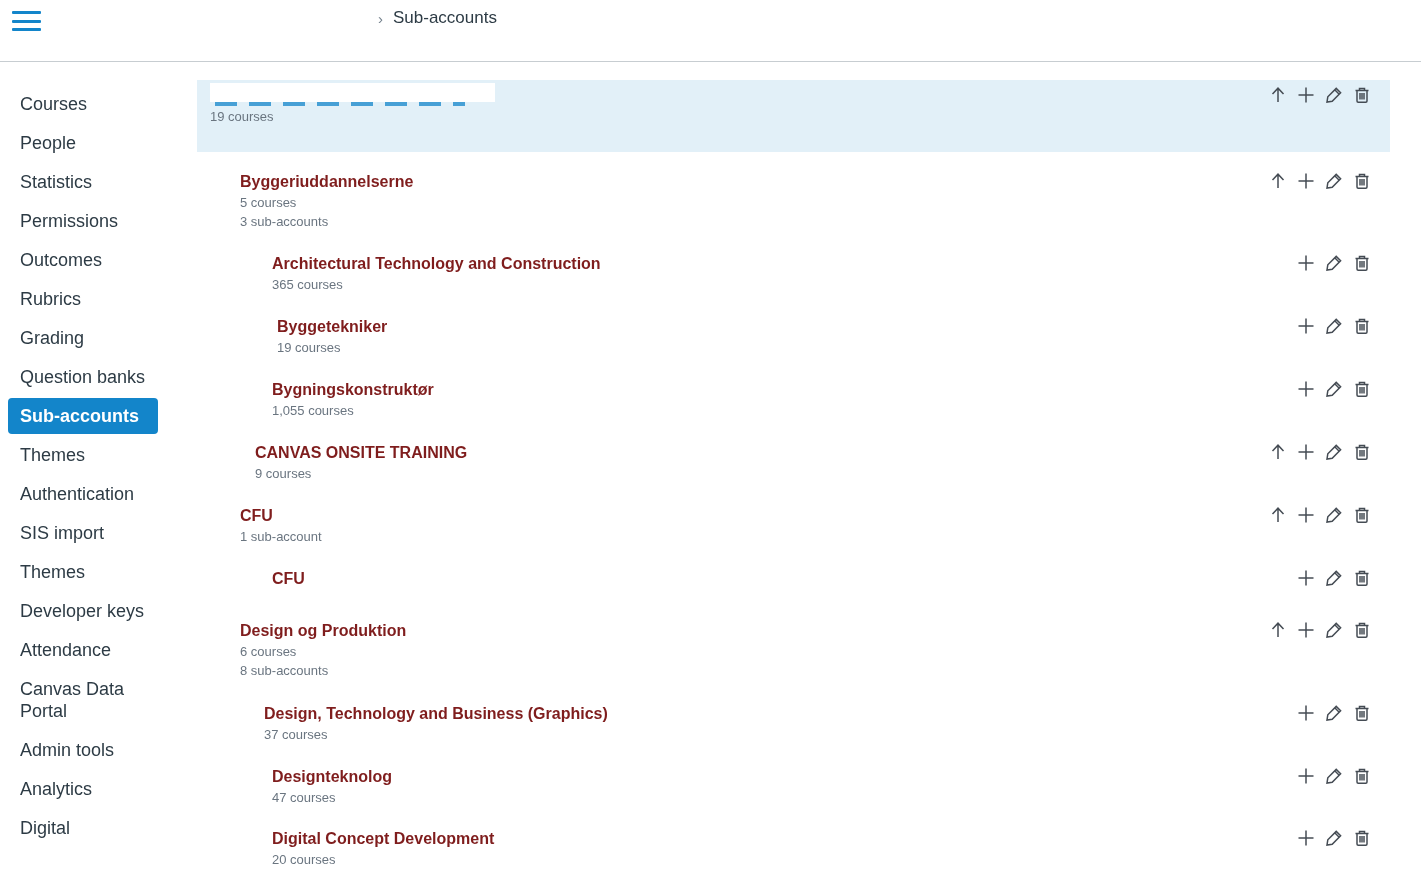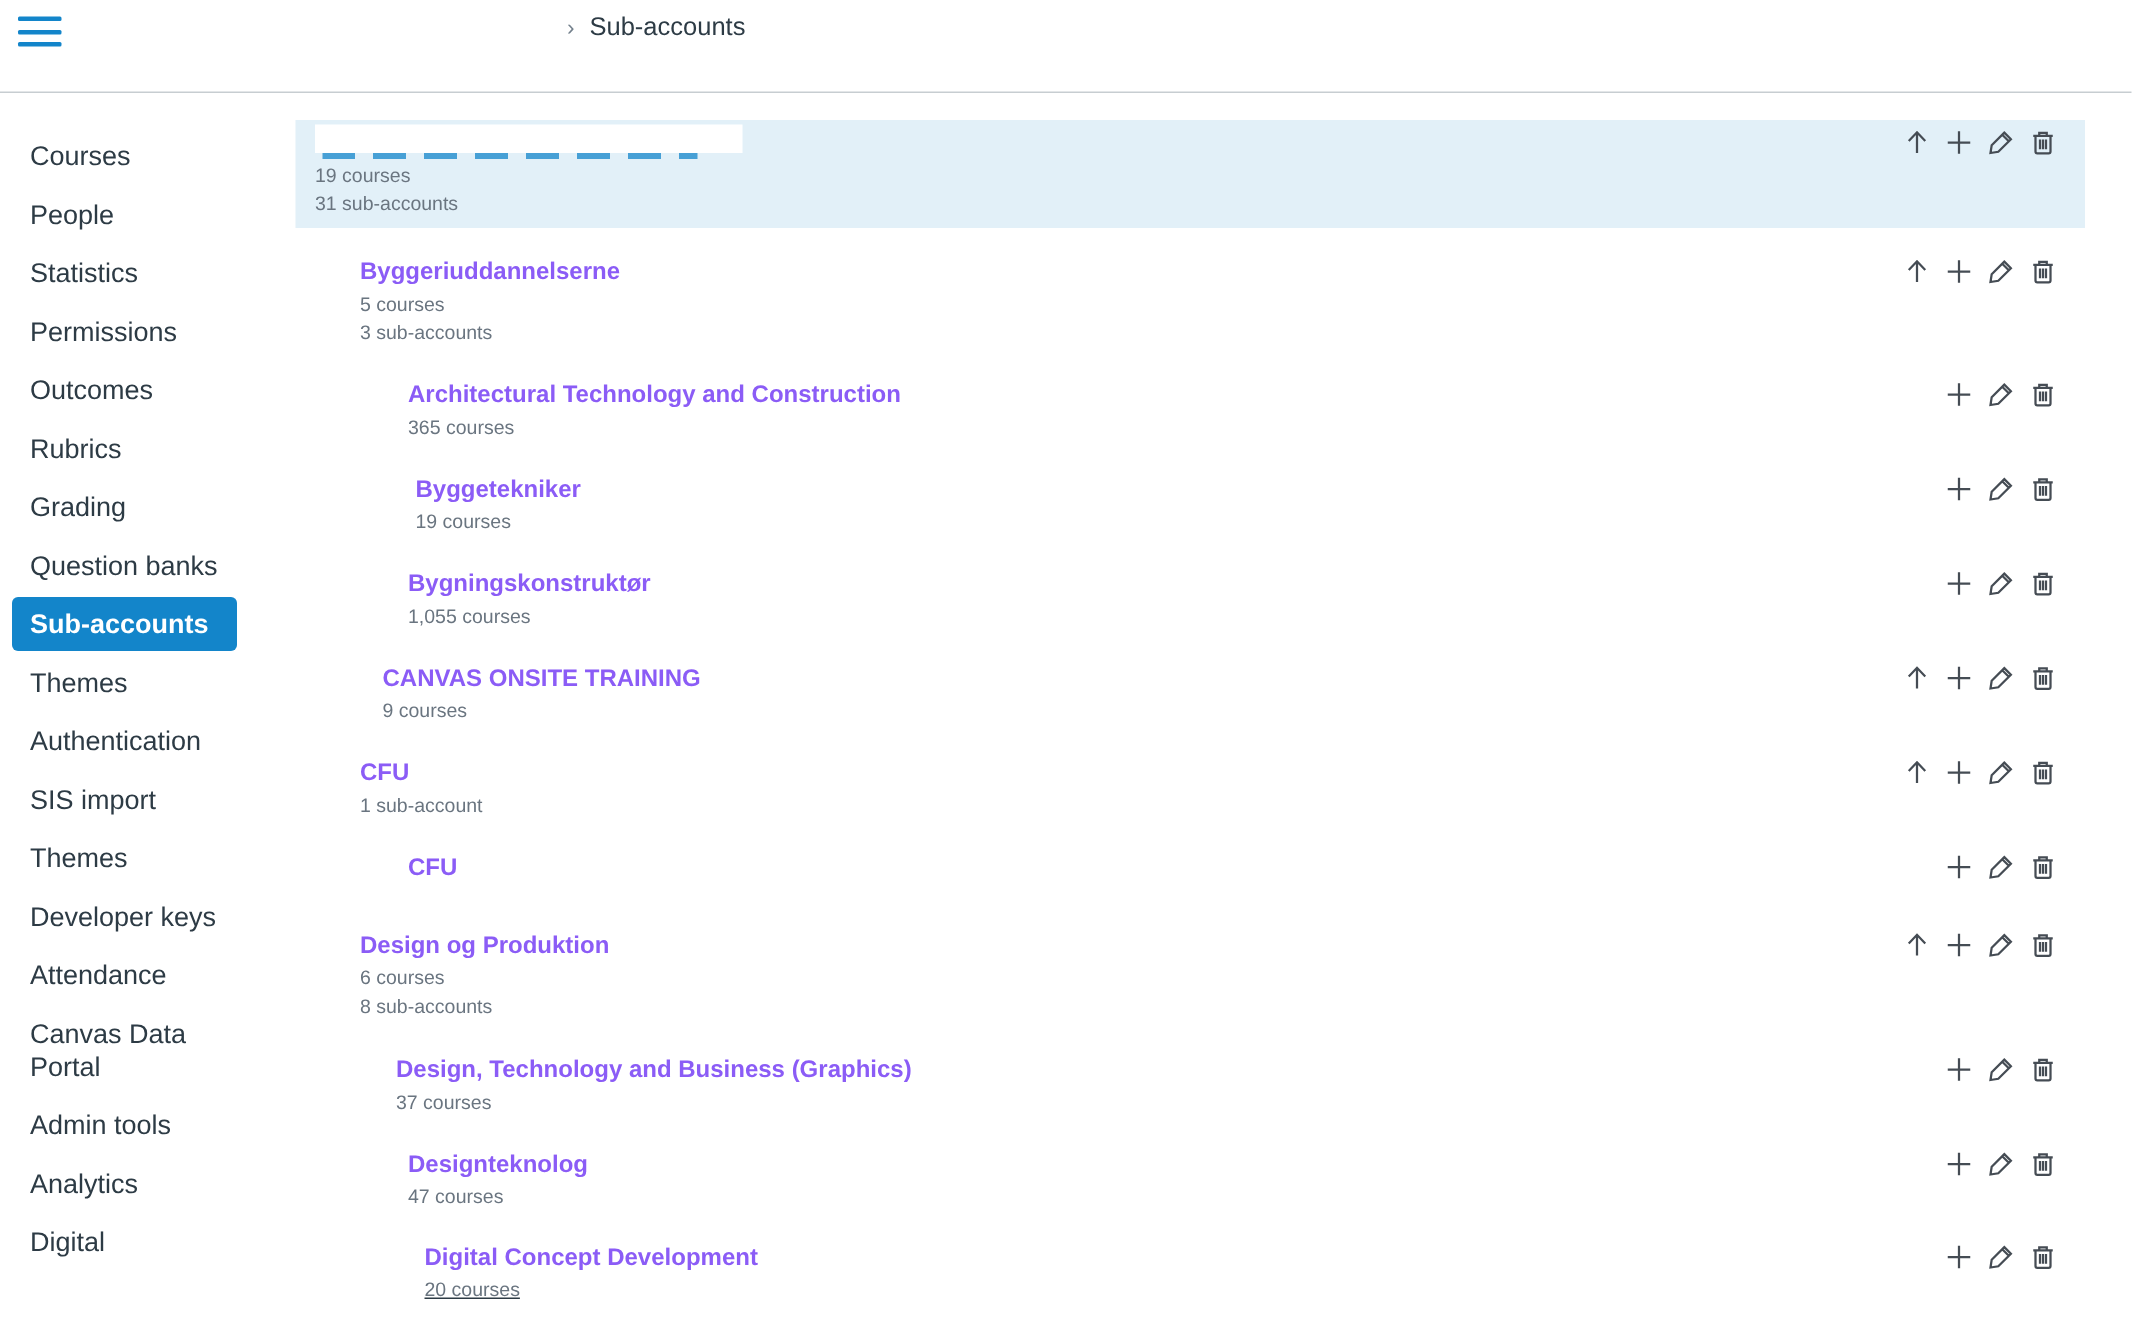--- a/index.html
+++ b/index.html
@@ -29,21 +29,21 @@
   .sidebar li.active { background:#1385ca; color:#fff; font-weight:bold;
     margin-left:-12px; padding:7px 12px; border-radius:4px; margin-top:-7px; margin-bottom:10px;
     width:150px; }
 
   
   .main { position:absolute; left:197px; top:62px; right:0; bottom:0; }
   .highlight-band { position:absolute; left:0; top:18px; width:calc(100% - 31px); height:72px;
     background:#e2f0f8; }
   .acct-row { position:absolute; left:0; right:0; }
   .acct-text { position:absolute; top:0; }
-  .acct-link { font-size:16px; font-weight:bold; color:#8b5cf6; text-decoration:none;
+  .acct-link { font-size:16px; font-weight:bold; color:#7f1d1d; text-decoration:none;
     line-height:19px; display:inline-block; cursor:pointer; }
   .acct-sub { font-size:13px; color:#6a7580; line-height:19px; }
   .acct-sub.first { margin-top:2px; }
 
   
   .redact-wrap { position:relative; width:285px; height:19px; }
   .redact-fringe { position:absolute; left:5px; top:16px; width:250px; height:4px;
     background:repeating-linear-gradient(90deg,rgba(19,133,202,.75) 0 22px,transparent 22px 34px); }
   .redact-box { position:absolute; left:0; top:-3px; width:285px; height:19px; background:#fff; }
 
@@ -99,21 +99,20 @@
 <div class="main">
   <div class="highlight-band"></div>
   <div id="rows">
       <div class="acct-row" style="top: 24px;">
     <div class="acct-text" style="left: 13px;">
       <div class="redact-wrap">
             <div class="redact-fringe"></div>
             <div class="redact-box"></div>
           </div>
     <div class="acct-sub first">19 courses</div>
-          <div class="acct-sub">31 sub-accounts</div>
         </div>
     <div class="row-icons">
       <button class="icon-btn up" title="">
         <svg width="20" height="20" viewBox="0 0 20 20">
           <path d="M10 17 V3.5 M4.5 9 L10 3.2 L15.5 9"></path>
         </svg>
       </button>
       <button class="icon-btn">
         <svg width="20" height="20" viewBox="0 0 20 20">
           <path d="M10 2.5 V17.5 M2.5 10 H17.5"></path>
@@ -371,21 +370,21 @@
         </svg>
       </button>
       <button class="icon-btn">
         <svg width="20" height="20" viewBox="0 0 20 20">
           <path d="M3.5 5.5 H16.5 M7.5 5.5 V3.5 H12.5 V5.5 M5 5.5 L5 16 Q5 17.2 6.2 17.2 L13.8 17.2 Q15 17.2 15 16 L15 5.5 M8 8 V14.5 M10 8 V14.5 M12 8 V14.5"></path>
         </svg>
       </button>
     </div>
   </div>
       <div class="acct-row" style="top: 767px;">
-    <div class="acct-text" style="left: 86px; text-decoration: underline;">
+    <div class="acct-text" style="left: 75px;">
       <a class="acct-link">Digital Concept Development</a>
     <div class="acct-sub first">20 courses</div></div>
     <div class="row-icons">
       <span class="icon-slot"></span>
       <button class="icon-btn">
         <svg width="20" height="20" viewBox="0 0 20 20">
           <path d="M10 2.5 V17.5 M2.5 10 H17.5"></path>
         </svg>
       </button>
       <button class="icon-btn">

